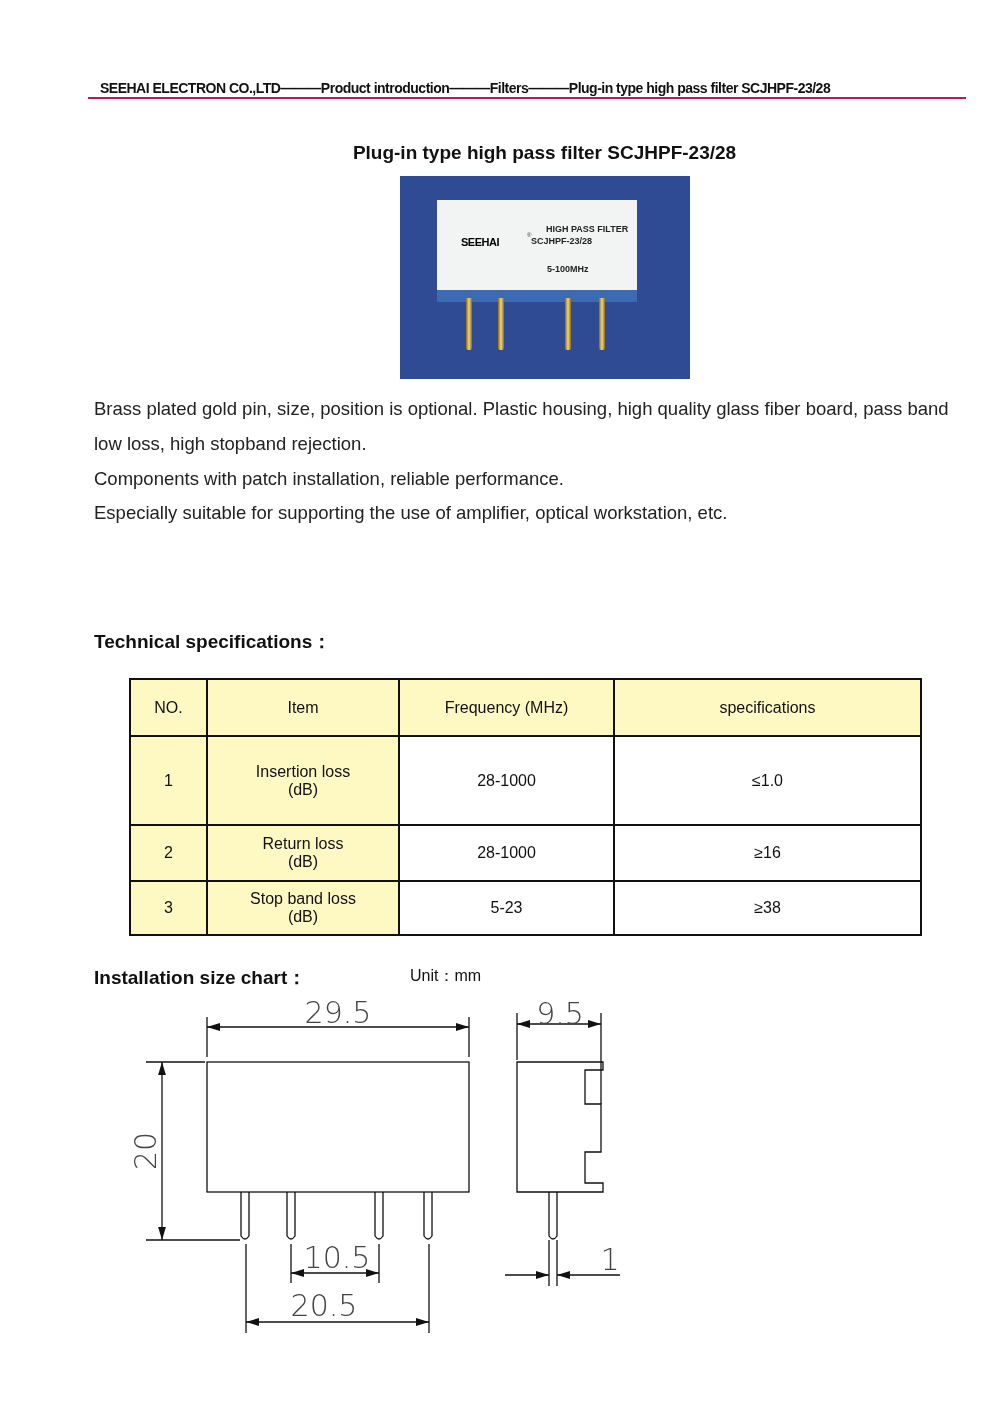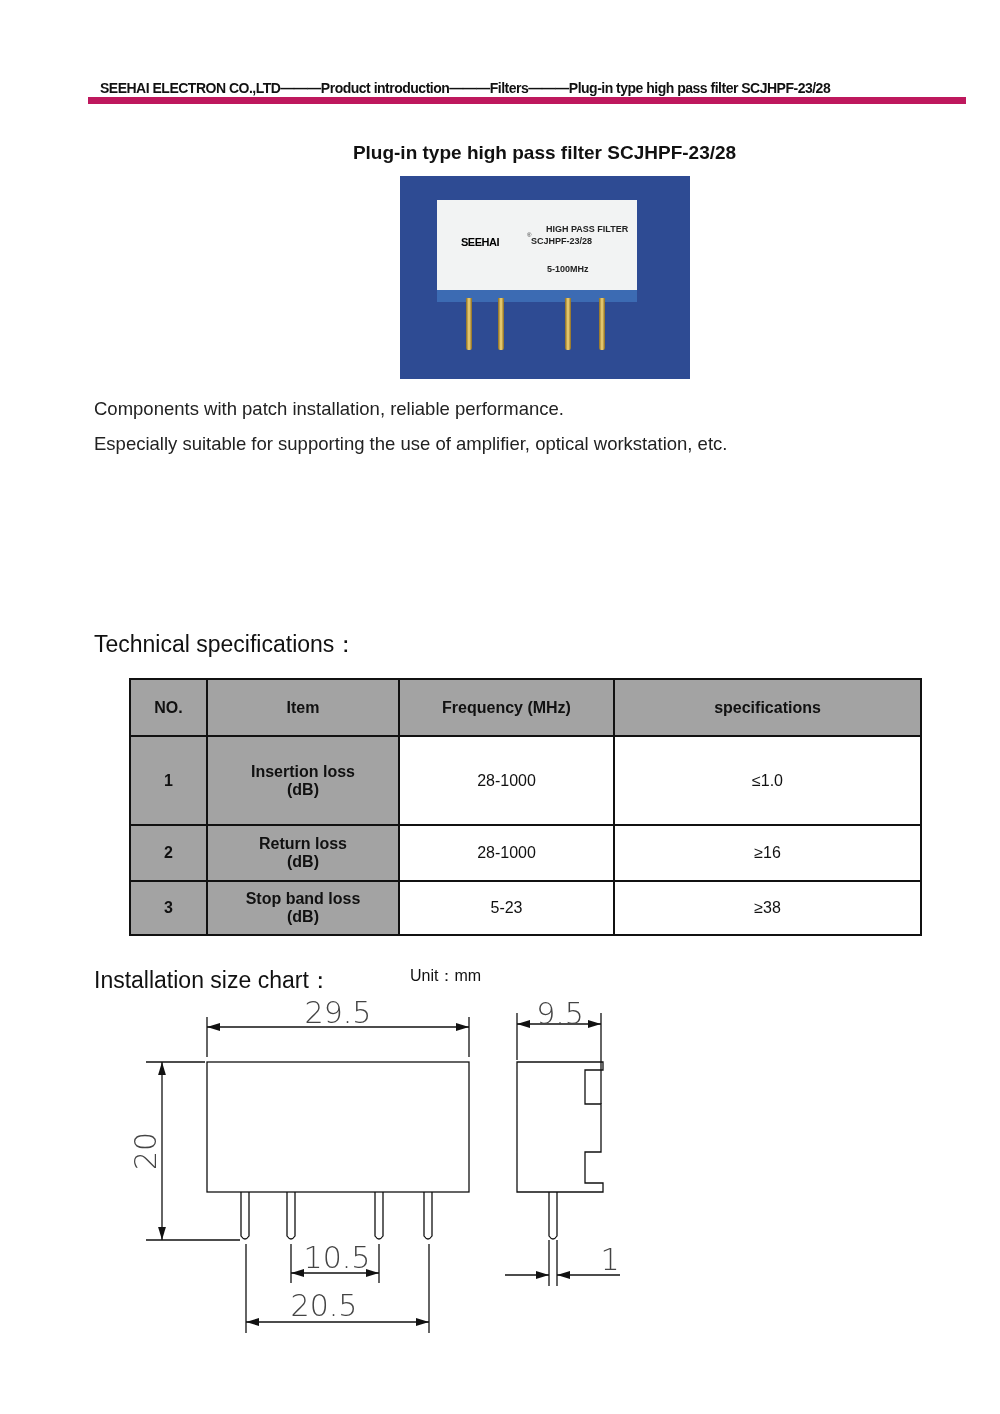--- a/index.html
+++ b/index.html
@@ -1,33 +1,33 @@
 <!DOCTYPE html>
 <html><head>
 <meta charset="utf-8">
 <style>
   html, body { margin:0; padding:0; background:#ffffff; }
   body { width:1000px; height:1414px; position:relative; overflow:hidden; font-family:"Liberation Sans", sans-serif; color:#111; }
-  .header { position:absolute; left:88px; top:80px; width:866px; border-bottom:7px solid #be185d; font-size:14px; font-weight:bold; padding-left:12px; padding-bottom:1px; letter-spacing:-0.5px; white-space:nowrap; }
+  .header { position:absolute; left:88px; top:80px; width:866px; border-bottom:2px solid #be185d; font-size:14px; font-weight:bold; padding-left:12px; padding-bottom:1px; letter-spacing:-0.5px; white-space:nowrap; }
   .title { position:absolute; left:0; width:1089px; top:142px; text-align:center; font-size:19px; font-weight:bold; }
   .photo { position:absolute; left:400px; top:176px; width:290px; height:203px; background:#2e4b93; overflow:hidden; }
   .photo .label { position:absolute; left:37px; top:24px; width:200px; height:90px; background:#f2f3f3; border-bottom:12px solid #3c6bb3; }
   .photo .brand { position:absolute; left:24px; top:36px; font-size:11px; font-weight:bold; color:#000000; letter-spacing:-0.5px; }
   .photo .reg { position:absolute; left:90px; top:32px; font-size:6px; color:#333; }
   .photo .l1, .photo .l2, .photo .l3 { position:absolute; font-size:9px; font-weight:bold; color:#222; white-space:nowrap; }
   .photo .l1 { left:89px; top:24px;padding-left:20px; }
   .photo .l2 { left:94px; top:36px; }
   .photo .l3 { left:110px; top:64px; }
   .photo .pin { position:absolute; top:122px; width:6px; height:52px; background:linear-gradient(90deg,#8a6a20,#f3d77a,#8a6a20); border-radius:0 0 2px 2px; }
   .para { position:absolute; left:94px; top:392px; width:880px; font-size:18.5px; line-height:34.8px; color:#222; }
   .para p { margin:0; }
-  .sec { position:absolute; font-size:23px; font-weight:normal; }
+  .sec { position:absolute; font-size:19px; font-weight:bold; }
   table.spec { position:absolute; left:129px; top:678px; width:793px; border-collapse:collapse; font-size:16px; }
   table.spec td, table.spec th { border:2px solid #111; text-align:center; font-weight:normal; padding:0; }
-  table.spec .cyan { background:#a3a3a3;font-weight:bold; }
+  table.spec .cyan { background:#fef9c3; }
   .unit { position:absolute; left:410px; top:966px; font-size:16px;text-align:center; }
   svg.draw { position:absolute; left:0; top:990px; }
   svg.draw text { font-family:"DejaVu Sans", sans-serif; font-weight:200; fill:#444; }
 </style>
 </head>
 <body>
 
 <div class="header">SEEHAI ELECTRON CO.,LTD———Product introduction———Filters———Plug-in type high pass filter SCJHPF-23/28</div>
 
 <div class="title">Plug-in type high pass filter SCJHPF-23/28</div>
@@ -40,20 +40,21 @@
     <span class="l2">SCJHPF-23/28</span>
     <span class="l3">5-100MHz</span>
   </div>
   <div class="pin" style="left:66px"></div>
   <div class="pin" style="left:98px"></div>
   <div class="pin" style="left:165px"></div>
   <div class="pin" style="left:199px"></div>
 </div>
 
 <div class="para">
+  <p>Brass plated gold pin, size, position is optional. Plastic housing, high quality glass fiber board, pass band low loss, high stopband rejection.</p>
   <p>Components with patch installation, reliable performance.</p>
   <p>Especially suitable for supporting the use of amplifier, optical workstation, etc.</p>
 </div>
 
 <div class="sec" style="left:94px; top:629px;">Technical specifications：</div>
 
 <table class="spec">
   <tbody>
       <tr style="height:57px">
     <th class="cyan" style="width:75px">NO.</th>

